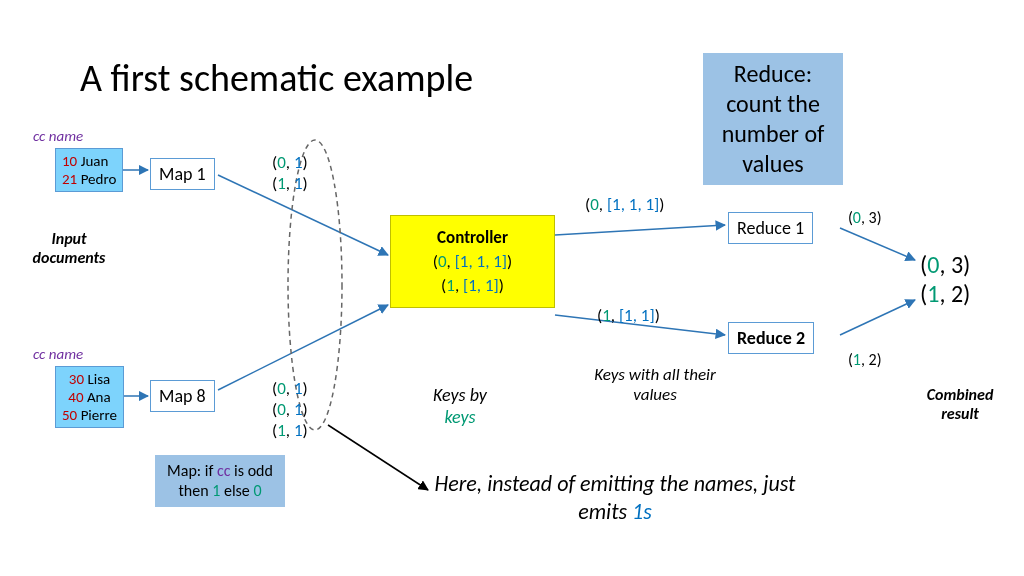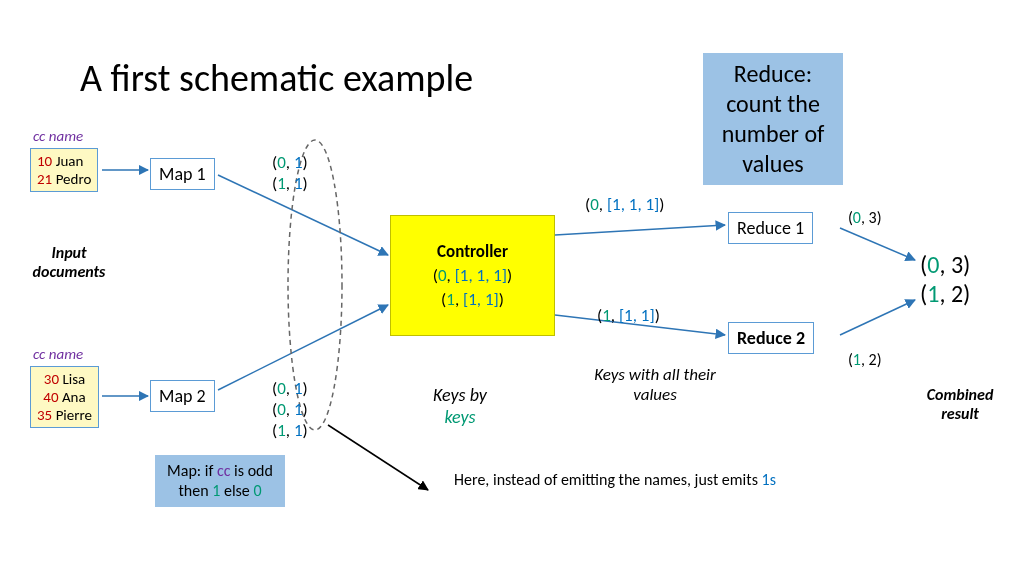--- a/index.html
+++ b/index.html
@@ -33,21 +33,21 @@
     text-align: center;
     padding: 6px 10px;
     font-size: 24px;
     line-height: 1.25;
   }
   .yellowbox {
     position: absolute;
     background: #ffff00;
     border: 1px solid #bfbf00;
     text-align: center;
-    padding: 24px 14px;
+    padding: 10px 14px;
     font-size: 17px;
     line-height: 1.4;
   }
   .label {
     position: absolute;
     font-size: 18px;
     text-align: center;
     line-height: 1.2;
     font-style: italic;
   }
@@ -55,38 +55,40 @@
     font-size: 15px;
   }
   .purple { color: #7030a0; }
   .red { color: #c00000; }
   .green { color: #009973; }
   .blue { color: #0070c0; }
   .bold { font-weight: bold; }
   .input-doc {
     position: absolute;
     border: 1px solid #5b9bd5;
-    background: #fef9c3;
+    background: #7dd3fc;
     padding: 3px 6px;
     font-size: 15px;
     line-height: 1.2;
     text-align: left;
+    margin-left: 25px;
   }
   svg.overlay {
     position: absolute;
     left: 0; top: 0;
     width: 1024px; height: 576px;
     pointer-events: none;
   }
   .tuple { position: absolute; font-size: 17px; }
   .footer-text {
     position: absolute;
-    font-size: 16px;
+    font-size: 22px;
     text-align: center;
     line-height: 1.25;
+    font-style: italic;
   }
 </style>
 </head>
 <body>
 
 <svg class="overlay">
   <defs>
     <marker id="arrow" viewBox="0 0 10 10" refX="9" refY="5" markerWidth="7" markerHeight="7" orient="auto-start-reverse">
       <path d="M 0 0 L 10 5 L 0 10 z" fill="#2e75b5"></path>
     </marker>
@@ -123,27 +125,27 @@
 <div class="label small purple" style="left:33px; top:127px;">cc name</div>
 <div class="input-doc" style="left:30px; top:148px;">
   <div><span class="red">10</span> <span>Juan</span></div>
   <div><span class="red">21</span> <span>Pedro</span></div>
 </div>
 
 <div class="label small purple" style="left:33px; top:345px;">cc name</div>
 <div class="input-doc" style="left:30px; top:366px;text-align:center;">
   <div><span class="red">30</span> <span>Lisa</span></div>
   <div><span class="red">40</span> <span>Ana</span></div>
-  <div><span class="red">35</span> <span>Pierre</span></div>
+  <div><span class="red">50</span> <span>Pierre</span></div>
 </div>
 
 <div class="box" style="left:150px; top:158px;">Map 1</div>
-<div class="box" style="left:150px; top:380px;">Map 2</div>
-
-<div class="label bold" style="left:19px; top:243px; width:100px; font-size:16px; white-space:pre-line;">Input
+<div class="box" style="left:150px; top:380px;">Map 8</div>
+
+<div class="label bold" style="left:19px; top:229px; width:100px; font-size:16px; white-space:pre-line;">Input
 documents</div>
 
 <div class="bluebox" style="left:155px; top:455px; width:110px; font-size:16px;">
   <span>Map: if </span><span class="purple">cc</span><span> is odd then </span><span class="green">1</span><span> else </span><span class="green">0</span>
 </div>
 
 <div class="tuple" style="left:272px; top:152px;">
   (<span class="green">0</span>, <span class="blue">1</span>)<br>
   (<span class="green">1</span>, <span class="blue">1</span>)
 </div>

